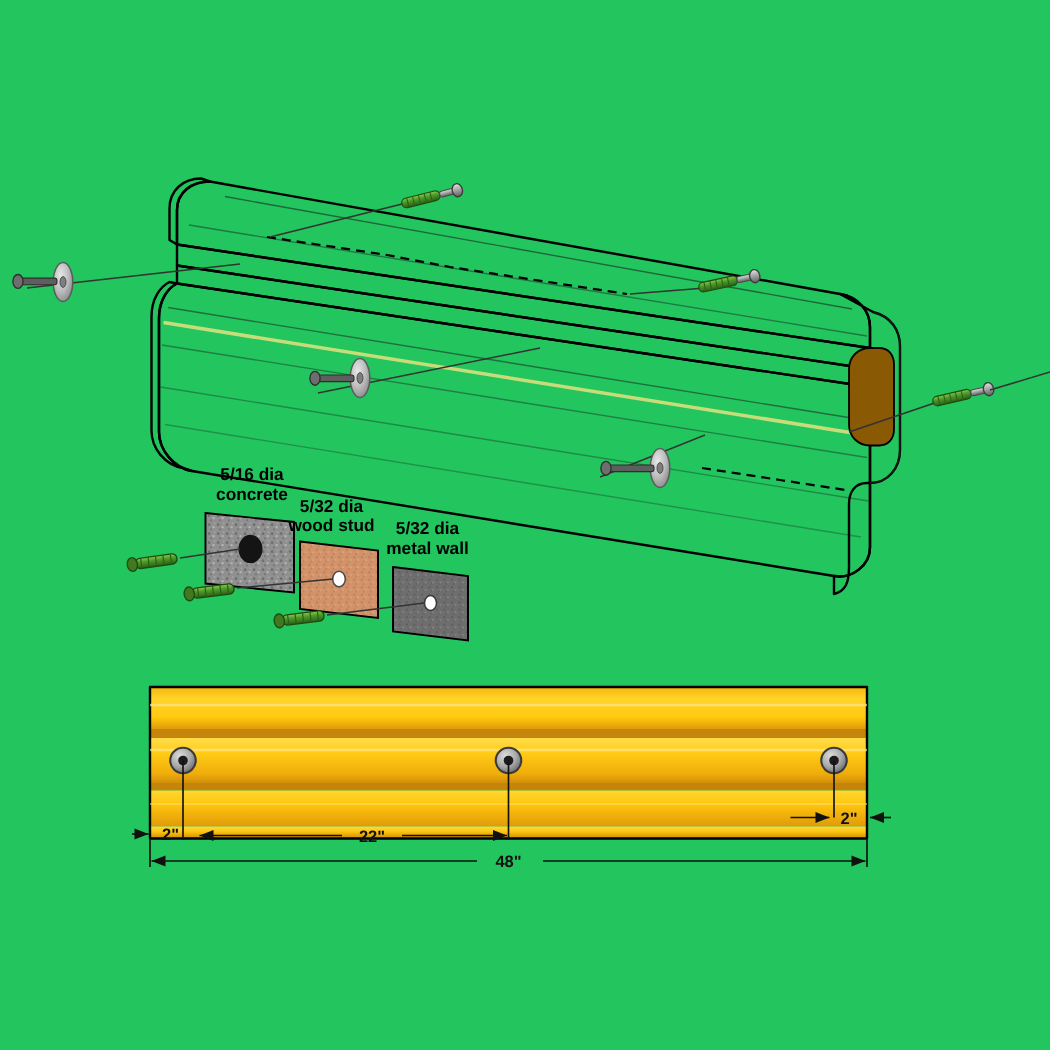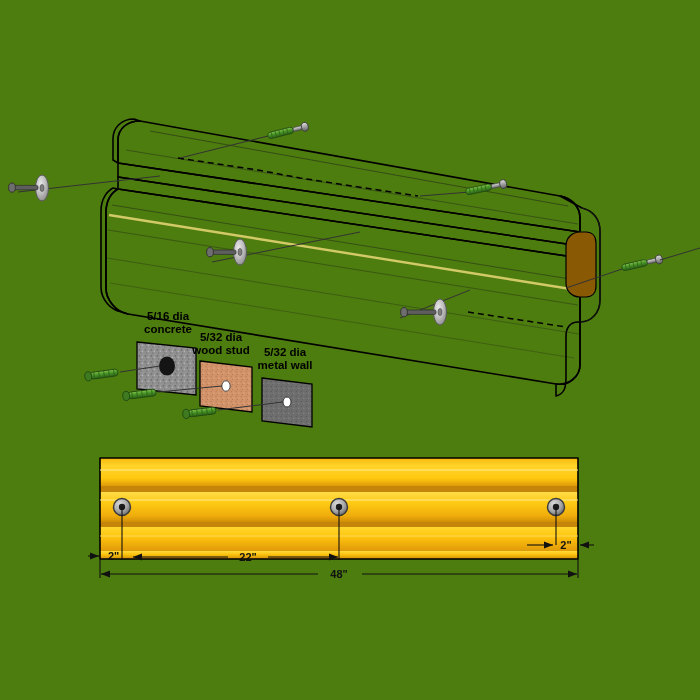--- a/index.html
+++ b/index.html
@@ -10,21 +10,21 @@
   body {
     width: 700px;
     height: 700px;
     font-family: "Liberation Sans", sans-serif;
     overflow: hidden;
   }
   #diagram-root {
     position: relative;
     width: 700px;
     height: 700px;
-    background: #4d7c0f;
+    background: #22c55e;
   }
   svg.diagram {
     display: block;
     width: 700px;
     height: 700px;
   }
   text.cap {
     font-family: "Liberation Sans", sans-serif;
     font-size: 11.5px;
     font-weight: bold;

